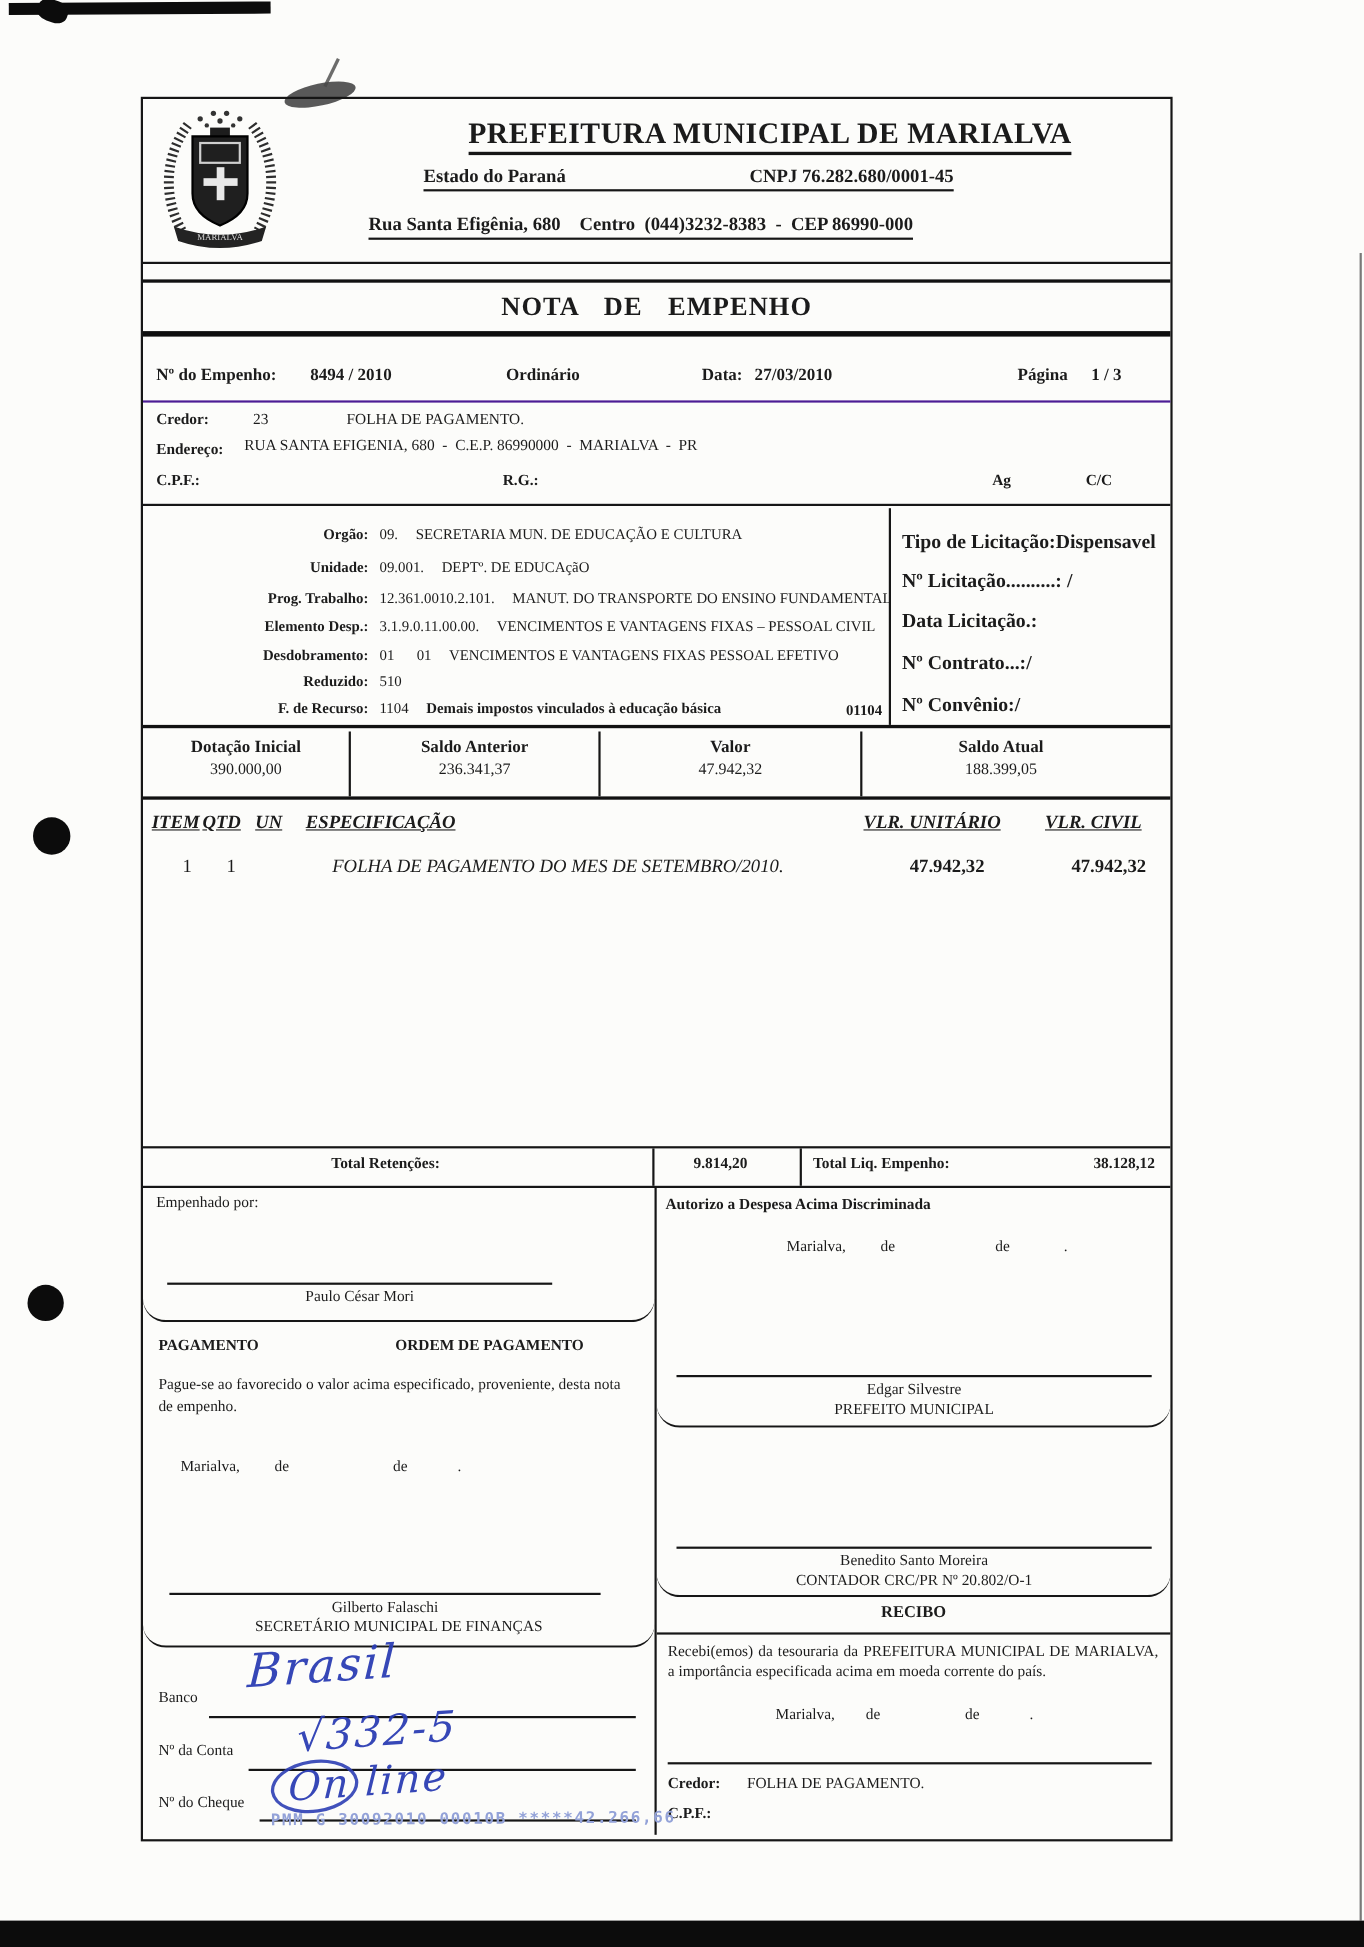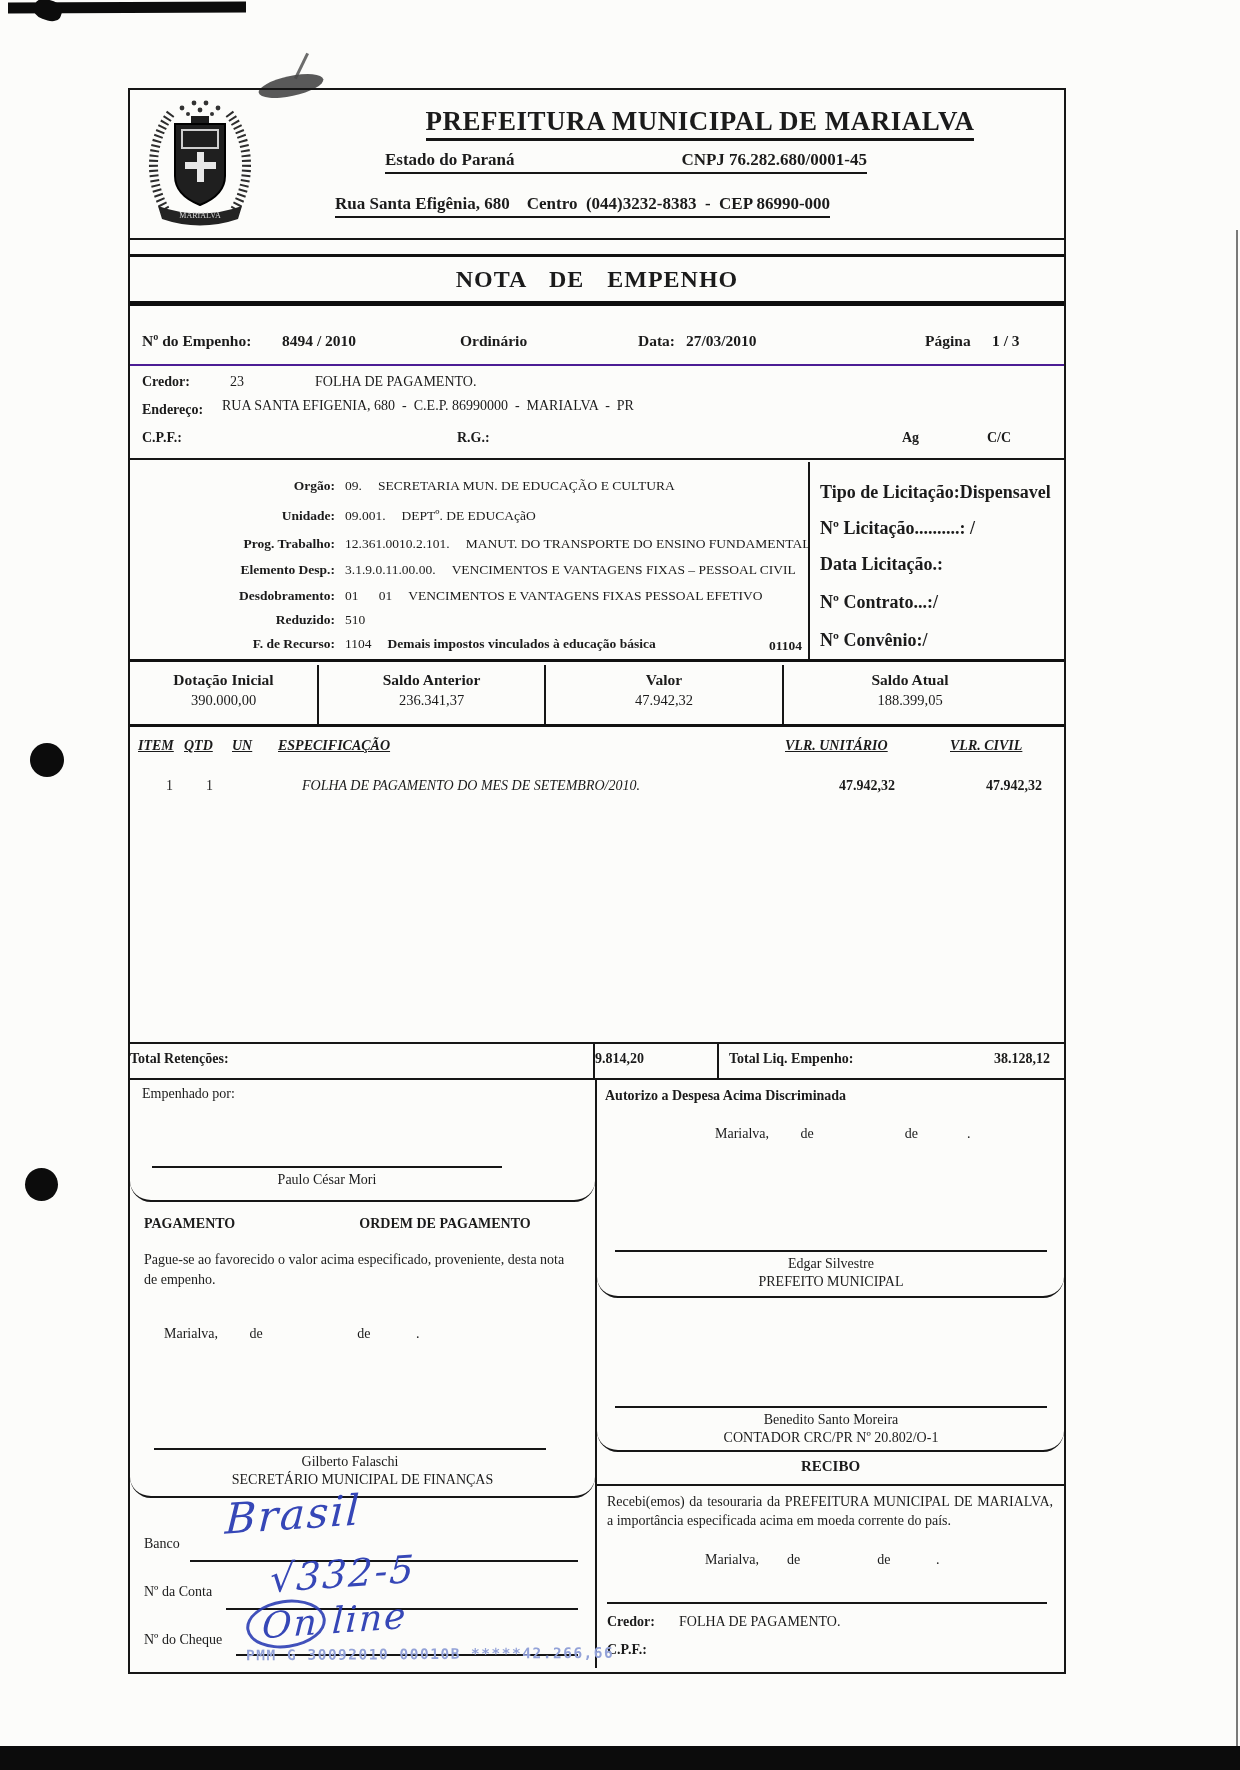--- a/index.html
+++ b/index.html
@@ -37,27 +37,27 @@
   .orc-desc{margin-left:16px;white-space:nowrap;}
   .lic-panel{position:absolute;right:0;top:0;bottom:0;width:254px;border-left:2px solid #161616;font-size:18px;}
   .lic-panel .abs{left:10px;font-weight:bold;white-space:pre;}
 
   .sec-saldos{top:575px;height:62px;border-bottom:3px solid #111;display:flex;}
   .saldo-cell{border-right:2px solid #161616;text-align:center;padding-top:6px;box-sizing:border-box;}
   .saldo-cell:last-child{border-right:none;}
   .saldo-h{font-size:15.5px;font-weight:bold;}
   .saldo-v{font-size:14.5px;margin-top:3px;}
 
-  .sec-itens{top:640px;height:312px;font-size:14px;}
+  .sec-itens{top:640px;height:312px;font-size:17px;}
   .it-h{font-weight:bold;font-style:italic;text-decoration:underline;}
   .money{font-weight:bold;}
 
   .sec-total{top:952px;height:34px;border-top:2px solid #161616;border-bottom:2px solid #161616;display:flex;font-size:14px;box-sizing:content-box;}
-  .tot-c1{width:465px;border-right:2px solid #161616;text-align:left;padding:7px 22px 0 0;font-weight:bold;box-sizing:border-box;}
-  .tot-c2{width:124px;border-right:2px solid #161616;text-align:left;padding:7px 12px 4px 0;font-weight:bold;box-sizing:border-box;}
+  .tot-c1{width:465px;border-right:2px solid #161616;text-align:center;padding:7px 22px 0 0;font-weight:bold;box-sizing:border-box;}
+  .tot-c2{width:134px;border-right:2px solid #161616;text-align:center;padding:7px 12px 4px 0;font-weight:bold;box-sizing:border-box;}
   .tot-c3{flex:1;display:flex;justify-content:space-between;padding:7px 14px 0 10px;font-weight:bold;}
 
   .sec-bottom{top:990px;height:588px;font-size:14px;}
   .col-div{position:absolute;left:465px;top:0;bottom:0;width:2px;background:#161616;}
   .lbox,.rbox{position:absolute;box-sizing:border-box;border-radius:21px;}
   .sig-line{position:absolute;border-top:2px solid #161616;height:0;}
   .sig-name{position:absolute;text-align:center;}
 
   .hand{position:absolute;font-family:"DejaVu Serif",serif;font-style:italic;color:#2c3eb4;transform:rotate(-4deg) skewX(-7deg);letter-spacing:2px;opacity:.95;}
 

